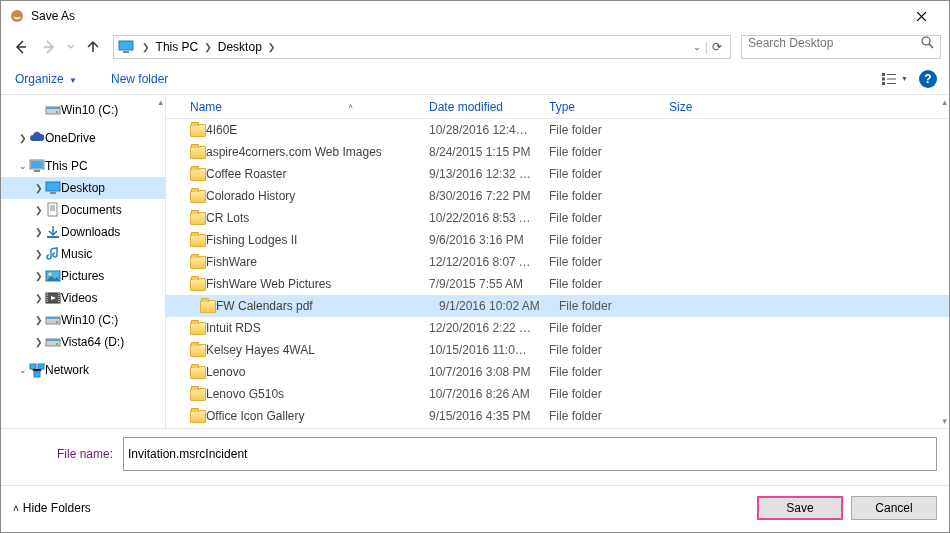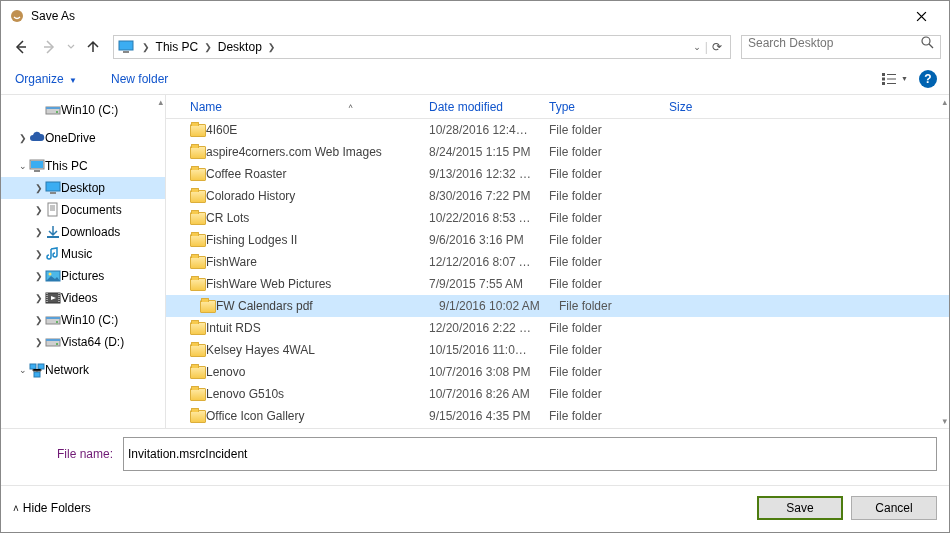--- a/index.html
+++ b/index.html
@@ -56,21 +56,21 @@
 .folder-icon::before { content: ""; position: absolute; top: -3px; left: 0; width: 6px; height: 3px; background: #f7ca4d; border: 1px solid #dcae3a; border-bottom: none; border-radius: 1px 1px 0 0; }
 .bottom { border-top: 1px solid #e5e5e5; padding: 8px 12px; }
 .formrow { display: flex; align-items: center; margin-bottom: 6px; }
 .formrow label { width: 110px; text-align: right; padding-right: 10px; color: #701a75; }
 .formrow .field { flex: 1; }
 .formrow input, .formrow select { width: 100%; height: 16px; border: 1px solid #999; padding: 16px 4px; font-size: 12px; font-family: inherit; }
 .footer { display: flex; align-items: center; padding: 10px 12px 12px 12px; }
 .hidefolders { display: flex; align-items: center; gap: 4px; cursor: pointer; }
 .footer .spacer { flex: 1; }
 .btn { width: 86px; height: 24px; border: 1px solid #adadad; background: #e1e1e1; cursor: pointer; margin-left: 8px; font-size: 12px; }
-.btn.primary { border: 2px solid #4d7c0f; background: #e1e1e1; }
+.btn.primary { border: 2px solid #ec4899; background: #e1e1e1; }
 .divider { height: 1px; background: #e5e5e5; }
 </style>
 </head>
 <body>
 
 <div class="dialog">
 
   <div class="titlebar">
     <span class="icon">
       <svg viewBox="0 0 16 16" width="16" height="16">

